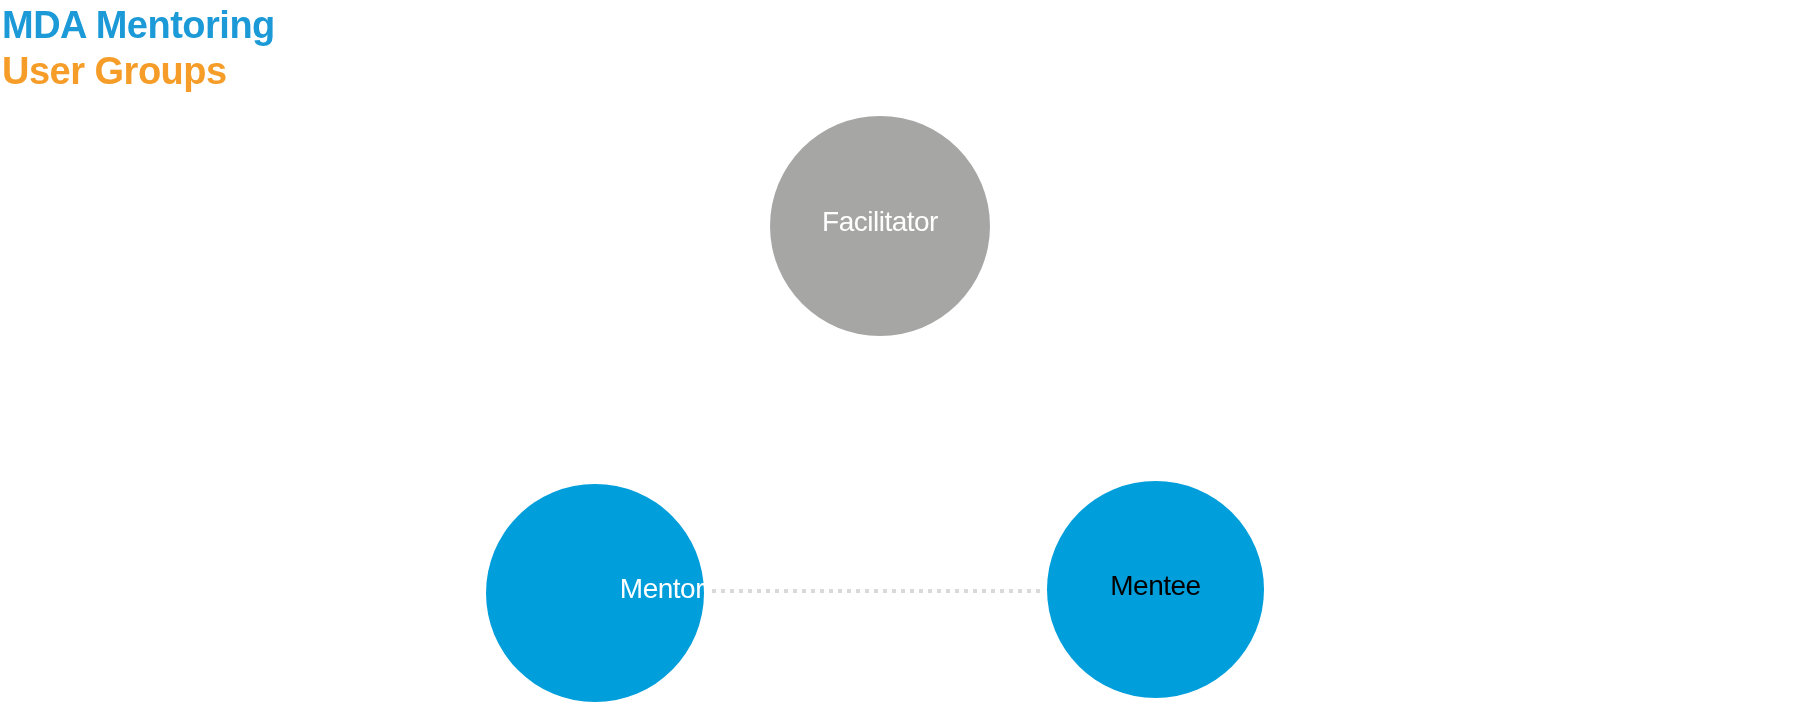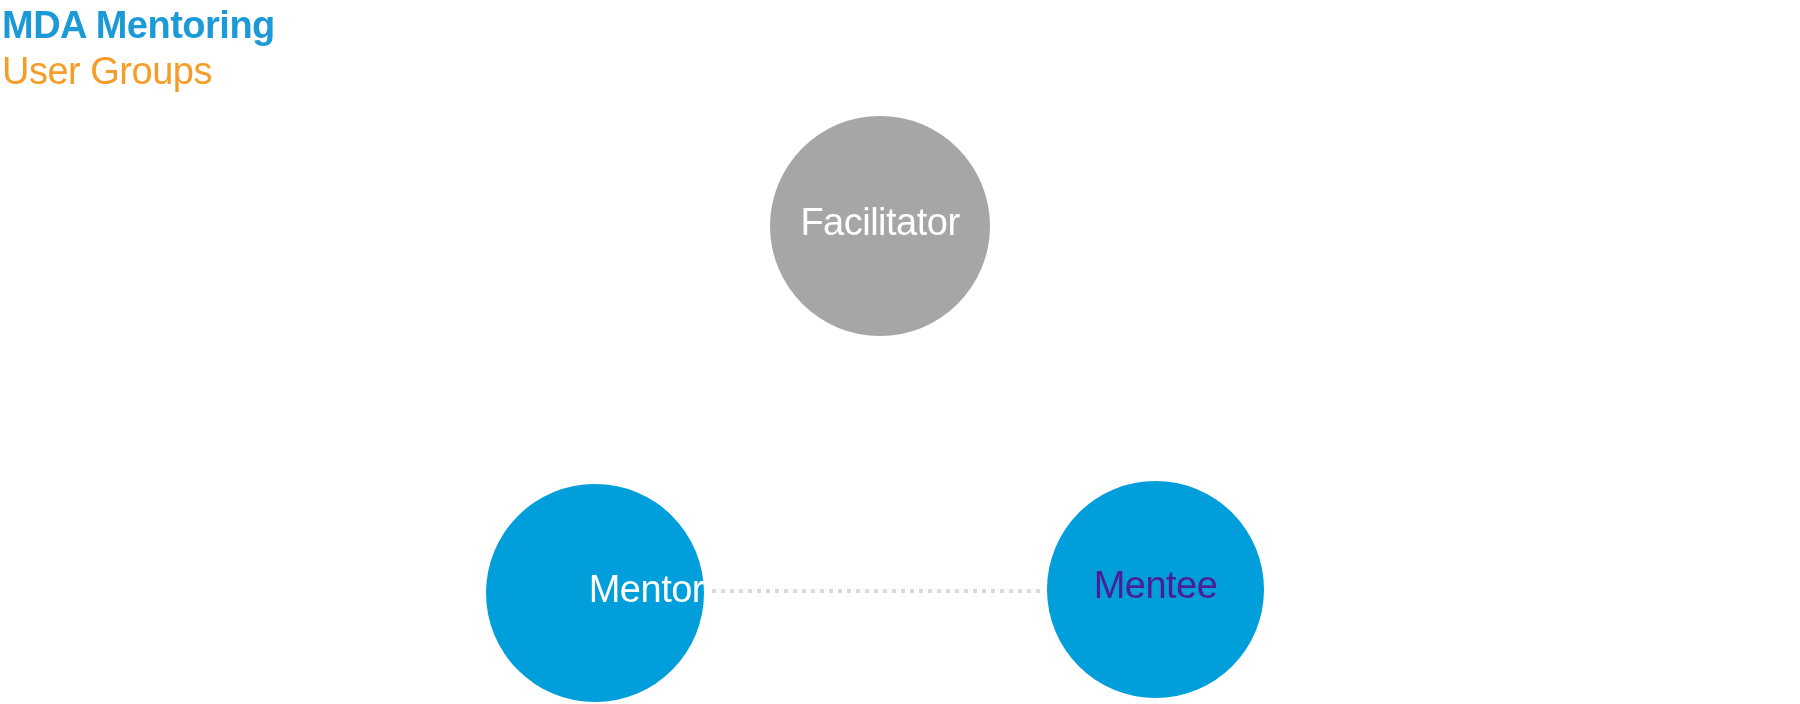--- a/index.html
+++ b/index.html
@@ -21,36 +21,36 @@
     top: 2px;
   }
   .header .title {
     font-size: 38px;
     font-weight: 700;
     line-height: 46px;
     letter-spacing: -0.5px;
   }
   .header .subtitle {
     font-size: 38px;
-    font-weight: 400;
+    font-weight: 700;
     line-height: 46px;
     letter-spacing: -0.5px;
   }
 
   
   .node {
     position: absolute;
     border-radius: 50%;
     display: flex;
     align-items: center;
     justify-content: center;
   }
   .node .node-label {
     color: #ffffff;
-    font-size: 38px;
+    font-size: 28px;
     font-weight: 400;
     letter-spacing: -0.5px;
     transform: translateY(-4px);
     white-space: nowrap;
   }
   .node-facilitator { left: 770px; top: 116px; width: 220px; height: 220px; }
   .node-mentor      { left: 486px; top: 484px; width: 218px; height: 218px; }
   .node-mentee      { left: 1047px; top: 481px; width: 217px; height: 217px; }
 
   
@@ -81,18 +81,18 @@
 
   <div class="node node-facilitator" style="background-color: rgb(166, 166, 165);">
     <span class="node-label" style="color: rgb(255, 255, 255);">Facilitator</span>
   </div>
 
   <div class="node node-mentor" style="background-color: rgb(0, 158, 219); justify-content: flex-end;">
     <span class="node-label" style="color: rgb(255, 255, 255);">Mentor</span>
   </div>
 
   <div class="node node-mentee" style="background-color: rgb(0, 158, 219);">
-    <span class="node-label" style="color: #4c1d95;">Mentee</span>
+    <span class="node-label" style="color: #000000;">Mentee</span>
   </div>
 
   <div class="connector" style="--connector-color: #d9d9d9;"></div>
 
 </div>
 
 </body></html>

